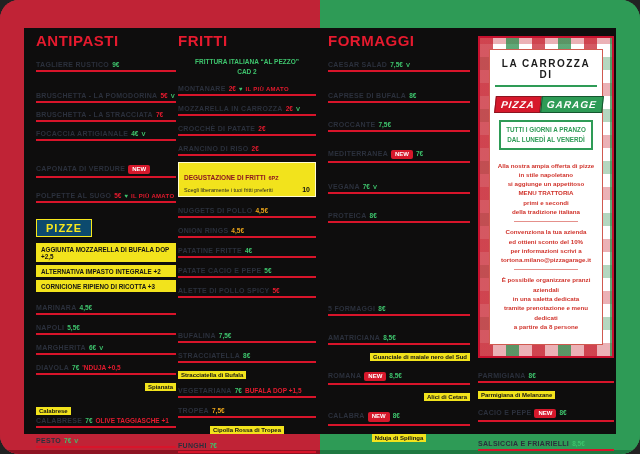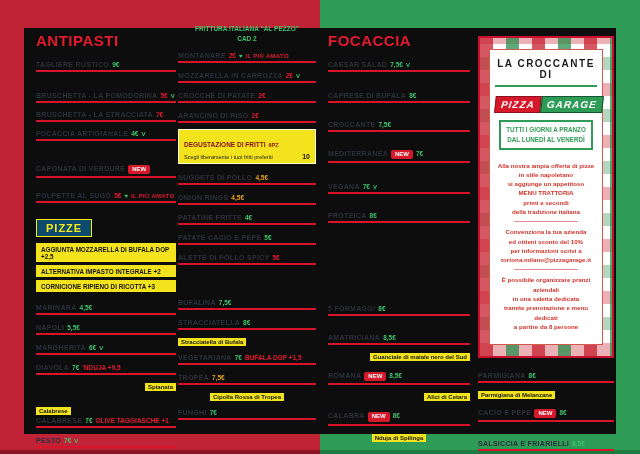--- a/index.html
+++ b/index.html
@@ -1,17 +1,17 @@
 <!DOCTYPE html>
 <html><head>
 <meta charset="utf-8">
 <style>
   html,body{margin:0;padding:0;background:#222;}
   .page{position:relative;width:640px;height:454px;background:#0e0d0d;overflow:hidden;
-        font-family:"Liberation Sans",sans-serif;box-shadow:inset 0 0 0 2px rgba(150,150,150,.55);}
+        font-family:"Liberation Sans",sans-serif;box-shadow:inset 0 0 0 2px rgba(150,150,150,.55);border-radius:19px;}
   
   .band{position:absolute;}
   .band-left{left:0;top:0;width:24px;height:454px;background:#c02336;}
   .band-right{right:0;top:0;width:24px;height:454px;background:#2e9b56;}
   .band-top-l{left:0;top:0;width:320px;height:28px;background:#c02336;}
   .band-top-r{left:320px;top:0;width:320px;height:28px;background:#2e9b56;}
   .band-bot-l{left:0;bottom:0;width:320px;height:20px;background:#c02336;}
   .band-bot-r{left:320px;bottom:0;width:320px;height:20px;background:#2e9b56;}
   .band-bot-shade-l{left:0;bottom:0;width:320px;height:4px;background:#8e1322;}
   .band-bot-shade-r{left:320px;bottom:0;width:320px;height:4px;background:#1f7a42;}
@@ -193,20 +193,21 @@
           <span class="name">PESTO</span>
           <span class="price">7€</span>
           <span class="veg">V</span>
         </div>
       <div class="rule"></div>
     </div>
     
   </div>
 
   <div class="col col2">
+    <div class="section-title">FRITTI</div>
     <div class="fritti-sub">
       <div>FRITTURA ITALIANA “AL PEZZO”</div>
       <div>CAD 2</div>
     </div>
 
     <div class="item mb9">
       <div class="line1">
           <span class="name">MONTANARE</span>
           <span class="price red">2€</span>
           <span class="fav">♥</span>
@@ -320,21 +321,21 @@
       <div class="line1">
           <span class="name">FUNGHI</span>
           <span class="price">7€</span>
         </div>
       <div class="rule"></div>
     </div>
 
   </div>
 
   <div class="col col3">
-    <div class="section-title">FOCACCIA</div>
+    <div class="section-title">FORMAGGI</div>
 
     <div class="item mb20">
       <div class="line1">
           <span class="name">CAESAR SALAD</span>
           <span class="price">7,5€</span>
           <span class="veg">V</span>
         </div>
       <div class="rule"></div>
     </div>
     <div class="item mb18">
@@ -415,21 +416,21 @@
           <span class="name">CARBONARA</span>
           <span class="price">8,5€</span>
         </div>
 
     </div>
   </div>
 
   <div class="col col4">
     <div class="panel">
       <div class="panel-card">
-        <div class="panel-title">LA CROCCANTE DI</div>
+        <div class="panel-title">LA CARROZZA DI</div>
         <div class="logo">
           <span class="logo-pizza">PIZZA</span>
           <span class="logo-garage">GARAGE</span>
         </div>
         <div>
           <span class="hours">
             <span>TUTTI I GIORNI A PRANZO</span><br>
             <span>DAL LUNEDÌ AL VENERDÌ</span>
           </span>
         </div>

